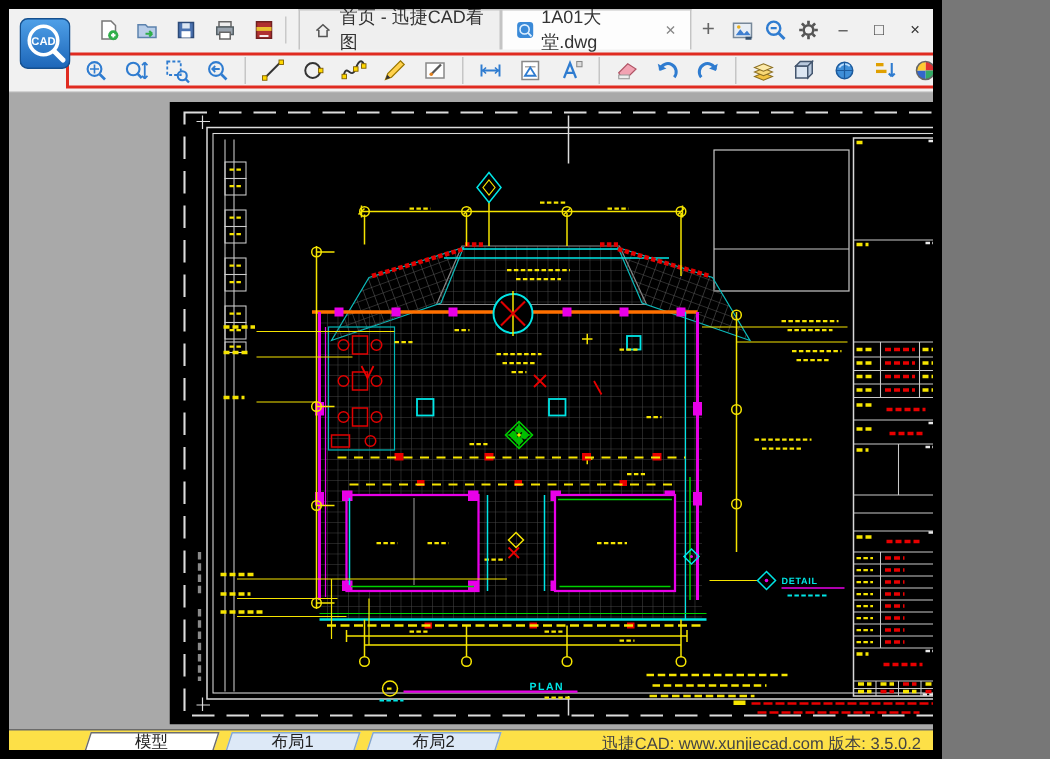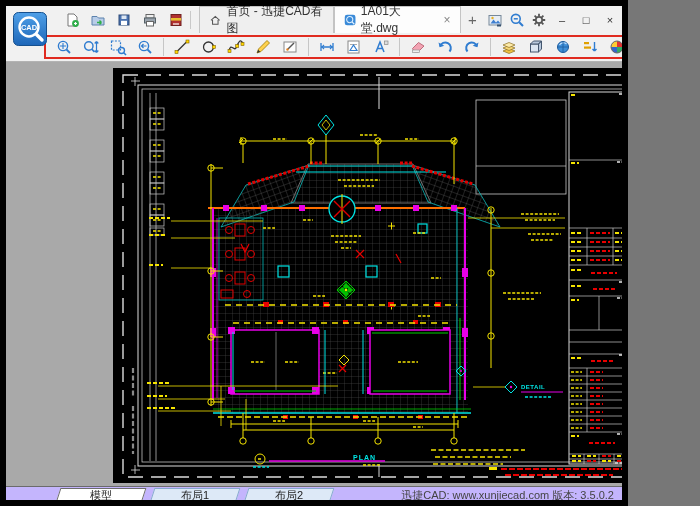--- a/index.html
+++ b/index.html
@@ -27,21 +27,21 @@
   .canvas{position:relative;height:424px;background:#a9a9a9;}
   .drawing{position:absolute;left:107px;top:6px;display:block;}
   
   .yt{stroke:#f5e400;stroke-width:2.2;stroke-dasharray:4 2;fill:none;}
   .yt2{stroke:#f5e400;stroke-width:1.5;stroke-dasharray:3 1.6;fill:none;}
   .rt{stroke:#e80000;stroke-width:2.2;stroke-dasharray:4 2;fill:none;}
   .wt{stroke:#e8e8e8;stroke-width:1.6;stroke-dasharray:3 1.5;fill:none;}
   .ct{stroke:#00e5e5;stroke-width:1.4;stroke-dasharray:3 1.6;fill:none;}
   .rmk{stroke:#e80000;stroke-width:1.2;fill:none;}
   
-  .sheetbar{position:relative;height:17px;background:#c4b5fd;border-top:1px solid #6b6b6b;display:flex;align-items:center;}
+  .sheetbar{position:relative;height:17px;background:#fde047;border-top:1px solid #6b6b6b;display:flex;align-items:center;}
   .sheet-tabs{display:flex;margin-left:52px;gap:8px;}
   .sheet-tab{position:relative;width:86px;height:15px;line-height:15px;text-align:center;font-size:11px;color:#222;cursor:pointer;}
   .sheet-tab::before{content:"";position:absolute;inset:0;transform:skewX(-18deg);background:#dde9f7;border:1px solid #86a8cf;box-sizing:border-box;}
   .sheet-tab.active::before{background:#ffffff;border-color:#6d6d6d;}
   .sheet-tab span{position:relative;}
   .status{margin-left:auto;margin-right:8px;font-size:11px;color:#444;text-decoration:underline;}
   .status a{color:#444;text-decoration:underline;cursor:pointer;}
   .bottomstrip{height:8px;background:#17181c;}
 </style>
 </head>

